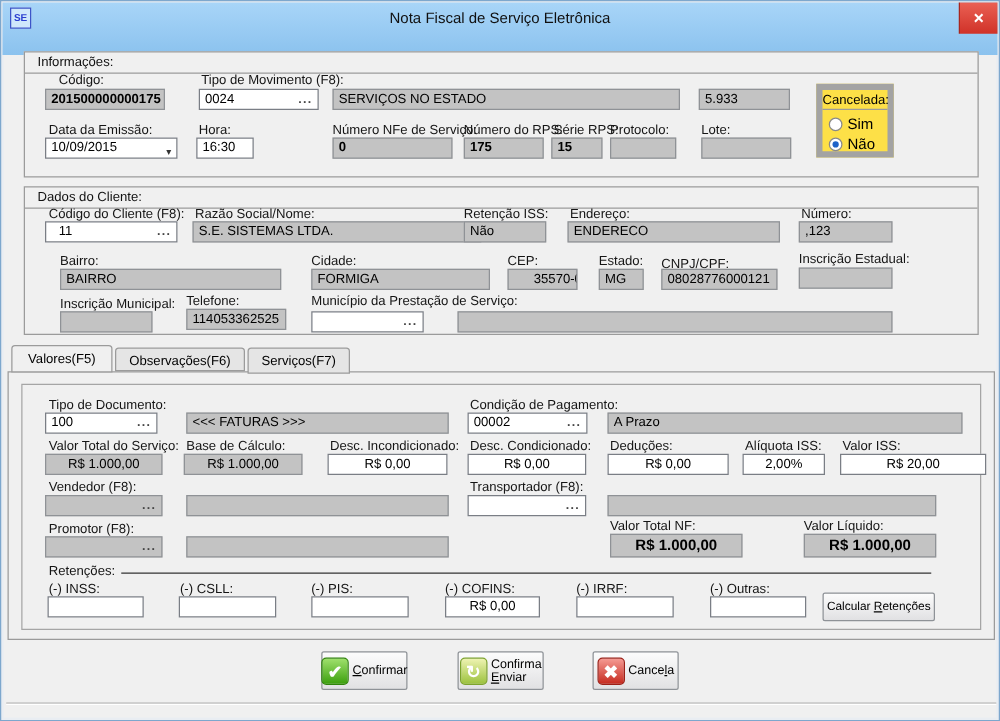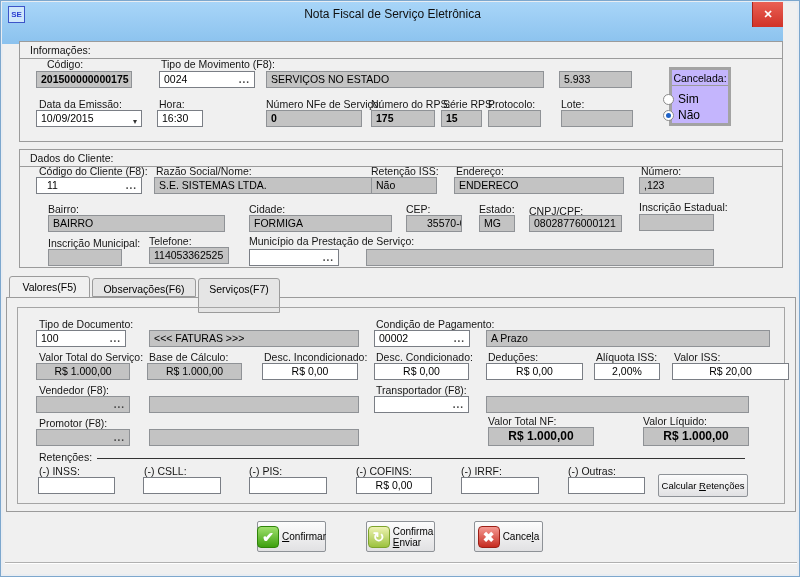--- a/index.html
+++ b/index.html
@@ -1,20 +1,20 @@
 <!DOCTYPE html>
 <html><head>
 <meta charset="utf-8">
 <style>
   html,body{margin:0;padding:0;background:#d7d7d7;}
   #win{position:relative;width:800px;height:577px;font-family:"Liberation Sans",sans-serif;
        background:#f0f0f0;border:1px solid #7da7cd;box-sizing:border-box;overflow:hidden;
        box-shadow:inset 0 0 0 2px #e9edf2;}
   
-  .titlebar{position:absolute;left:1px;top:1px;right:16px;height:42px;
+  .titlebar{position:absolute;left:1px;top:1px;right:1px;height:42px;
             background:linear-gradient(#a8d5f8,#8bc2ee);}
   .title{position:absolute;left:40px;right:40px;top:5px;text-align:center;font-size:12px;color:#101010;white-space:nowrap;}
   .logo{position:absolute;left:6px;top:4px;width:17px;height:17px;background:#cfe7fb;border:1px solid #3c55c8;
         color:#2b3fd0;font-size:8px;font-weight:bold;display:flex;align-items:center;justify-content:center;box-sizing:border-box;}
   .close{position:absolute;right:0;top:0;width:30px;height:25px;background:linear-gradient(#ea6054,#d03228);
          color:#fff;font-size:11px;font-weight:bold;display:flex;align-items:center;justify-content:center;
          border-left:1px solid #a8261e;cursor:pointer;}
   
   .gb{position:absolute;border:1px solid #9b9b9b;background:#f0f0f0;box-sizing:border-box;}
   .gb-hd{height:17px;border-bottom:1px solid #9b9b9b;font-size:10.5px;color:#111;
@@ -23,21 +23,21 @@
   .lbl{position:absolute;font-size:10.5px;color:#151515;white-space:nowrap;}
   .fld{position:absolute;height:17px;box-sizing:border-box;background:#c3c3c3;border:1px solid #8f9296;
        font-size:10.5px;line-height:15px;padding:0 4px;white-space:nowrap;overflow:hidden;color:#000;}
   .fldw{background:#fff;border-color:#7a7e85;}
   .b{font-weight:bold;}
   .r{text-align:center;}
   .big{height:19px;font-size:12px;line-height:17px;}
   .dots{position:absolute;right:4px;top:0;font-size:10px;font-weight:bold;color:#444;letter-spacing:1px;cursor:pointer;}
   .arrow{position:absolute;right:4px;top:3px;font-size:8px;color:#333;cursor:pointer;}
   
-  .canc{position:absolute;border:3px solid #a3a3a3;background:#c4b5fd;box-sizing:border-box;margin-left:16px;}
+  .canc{position:absolute;border:5px solid #a3a3a3;background:#fde047;box-sizing:border-box;}
   .canc-hd{height:16px;border-bottom:1px solid #9b9b9b;font-size:10.5px;text-align:center;padding-top:2px;box-sizing:border-box;}
   .radio-row{position:absolute;display:flex;align-items:center;gap:4px;cursor:pointer;}
   .radio{width:11px;height:11px;border-radius:50%;border:1px solid #808archive0a0;background:#fff;box-sizing:border-box;border:1px solid #8a8a8a;}
   .radio.sel{position:relative;}
   .radio.sel::after{content:'';position:absolute;left:2px;top:2px;width:5px;height:5px;border-radius:50%;background:#1e62c8;}
   .rlbl{font-size:12px;}
   
   .tab{position:absolute;font-size:10.5px;border:1px solid #9b9b9b;background:#e5e5e5;
        text-align:center;border-radius:3px 3px 0 0;box-sizing:border-box;padding-top:4px;cursor:pointer;z-index:2;}
   .tab.active{background:#f0f0f0;z-index:4;}
@@ -148,21 +148,21 @@
   <div class="fld" style="left:148px;top:246px;width:80px;">114053362525</div>
   <div class="lbl" style="left:248px;top:234px;">Município da Prestação de Serviço:</div>
   <div class="fld fldw" style="left:248px;top:248px;width:90px;">
     <span></span>
     <span class="dots">...</span>
   </div>
   <div class="fld" style="left:365px;top:248px;width:348px;"></div>
 
   <div class="tab active" style="left:8px;top:275px;width:81px;height:22px;"><span>Valores(F5)</span></div>
   <div class="tab" style="left:91px;top:277px;width:104px;height:19px;"><span>Observações(F6)</span></div>
-  <div class="tab" style="left:197px;top:277px;width:82px;height:35px;"><span>Serviços(F7)</span></div>
+  <div class="tab" style="left:197px;top:277px;width:82px;height:21px;"><span>Serviços(F7)</span></div>
   <div class="panel" style="left:5px;top:296px;width:790px;height:215px;"></div>
   <div class="inner" style="left:16px;top:306px;width:768px;height:197px;"></div>
 
   <div class="lbl" style="left:38px;top:317px;z-index:5;">Tipo de Documento:</div>
   <div class="fld fldw" style="left:35px;top:329px;width:90px;z-index:5;">
     <span>100</span>
     <span class="dots">...</span>
   </div>
   <div class="fld" style="left:148px;top:329px;width:210px;z-index:5;">&lt;&lt;&lt; FATURAS &gt;&gt;&gt;</div>
   <div class="lbl" style="left:375px;top:317px;z-index:5;">Condição de Pagamento:</div>

